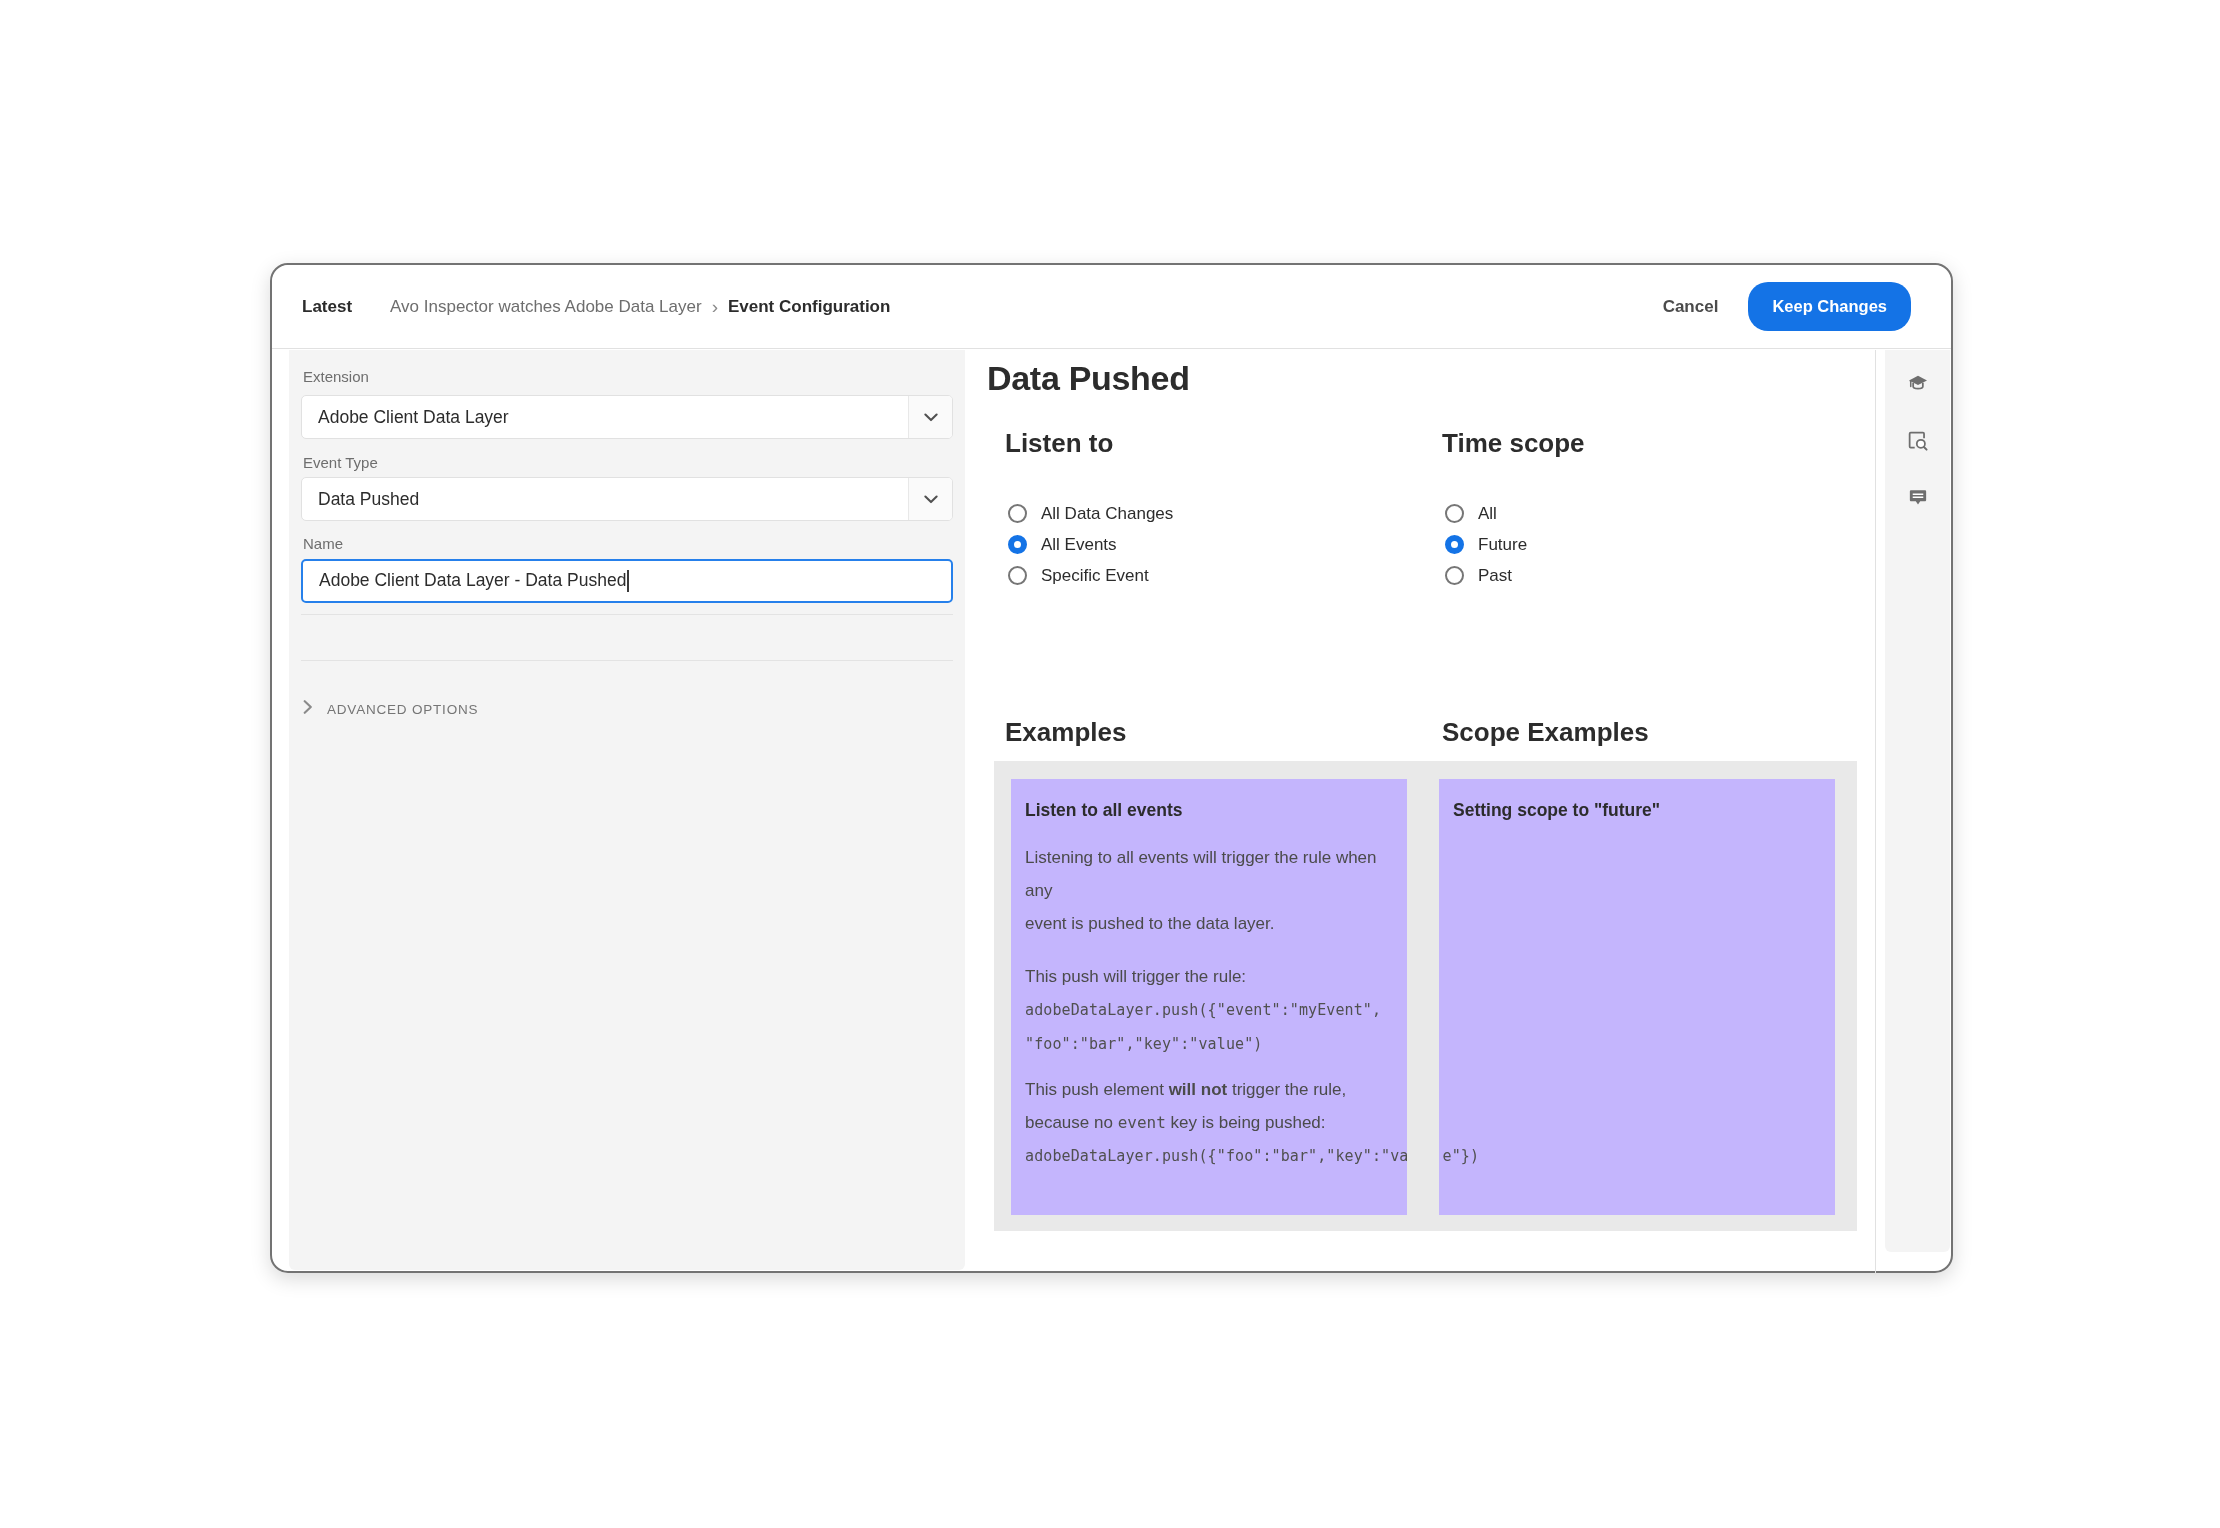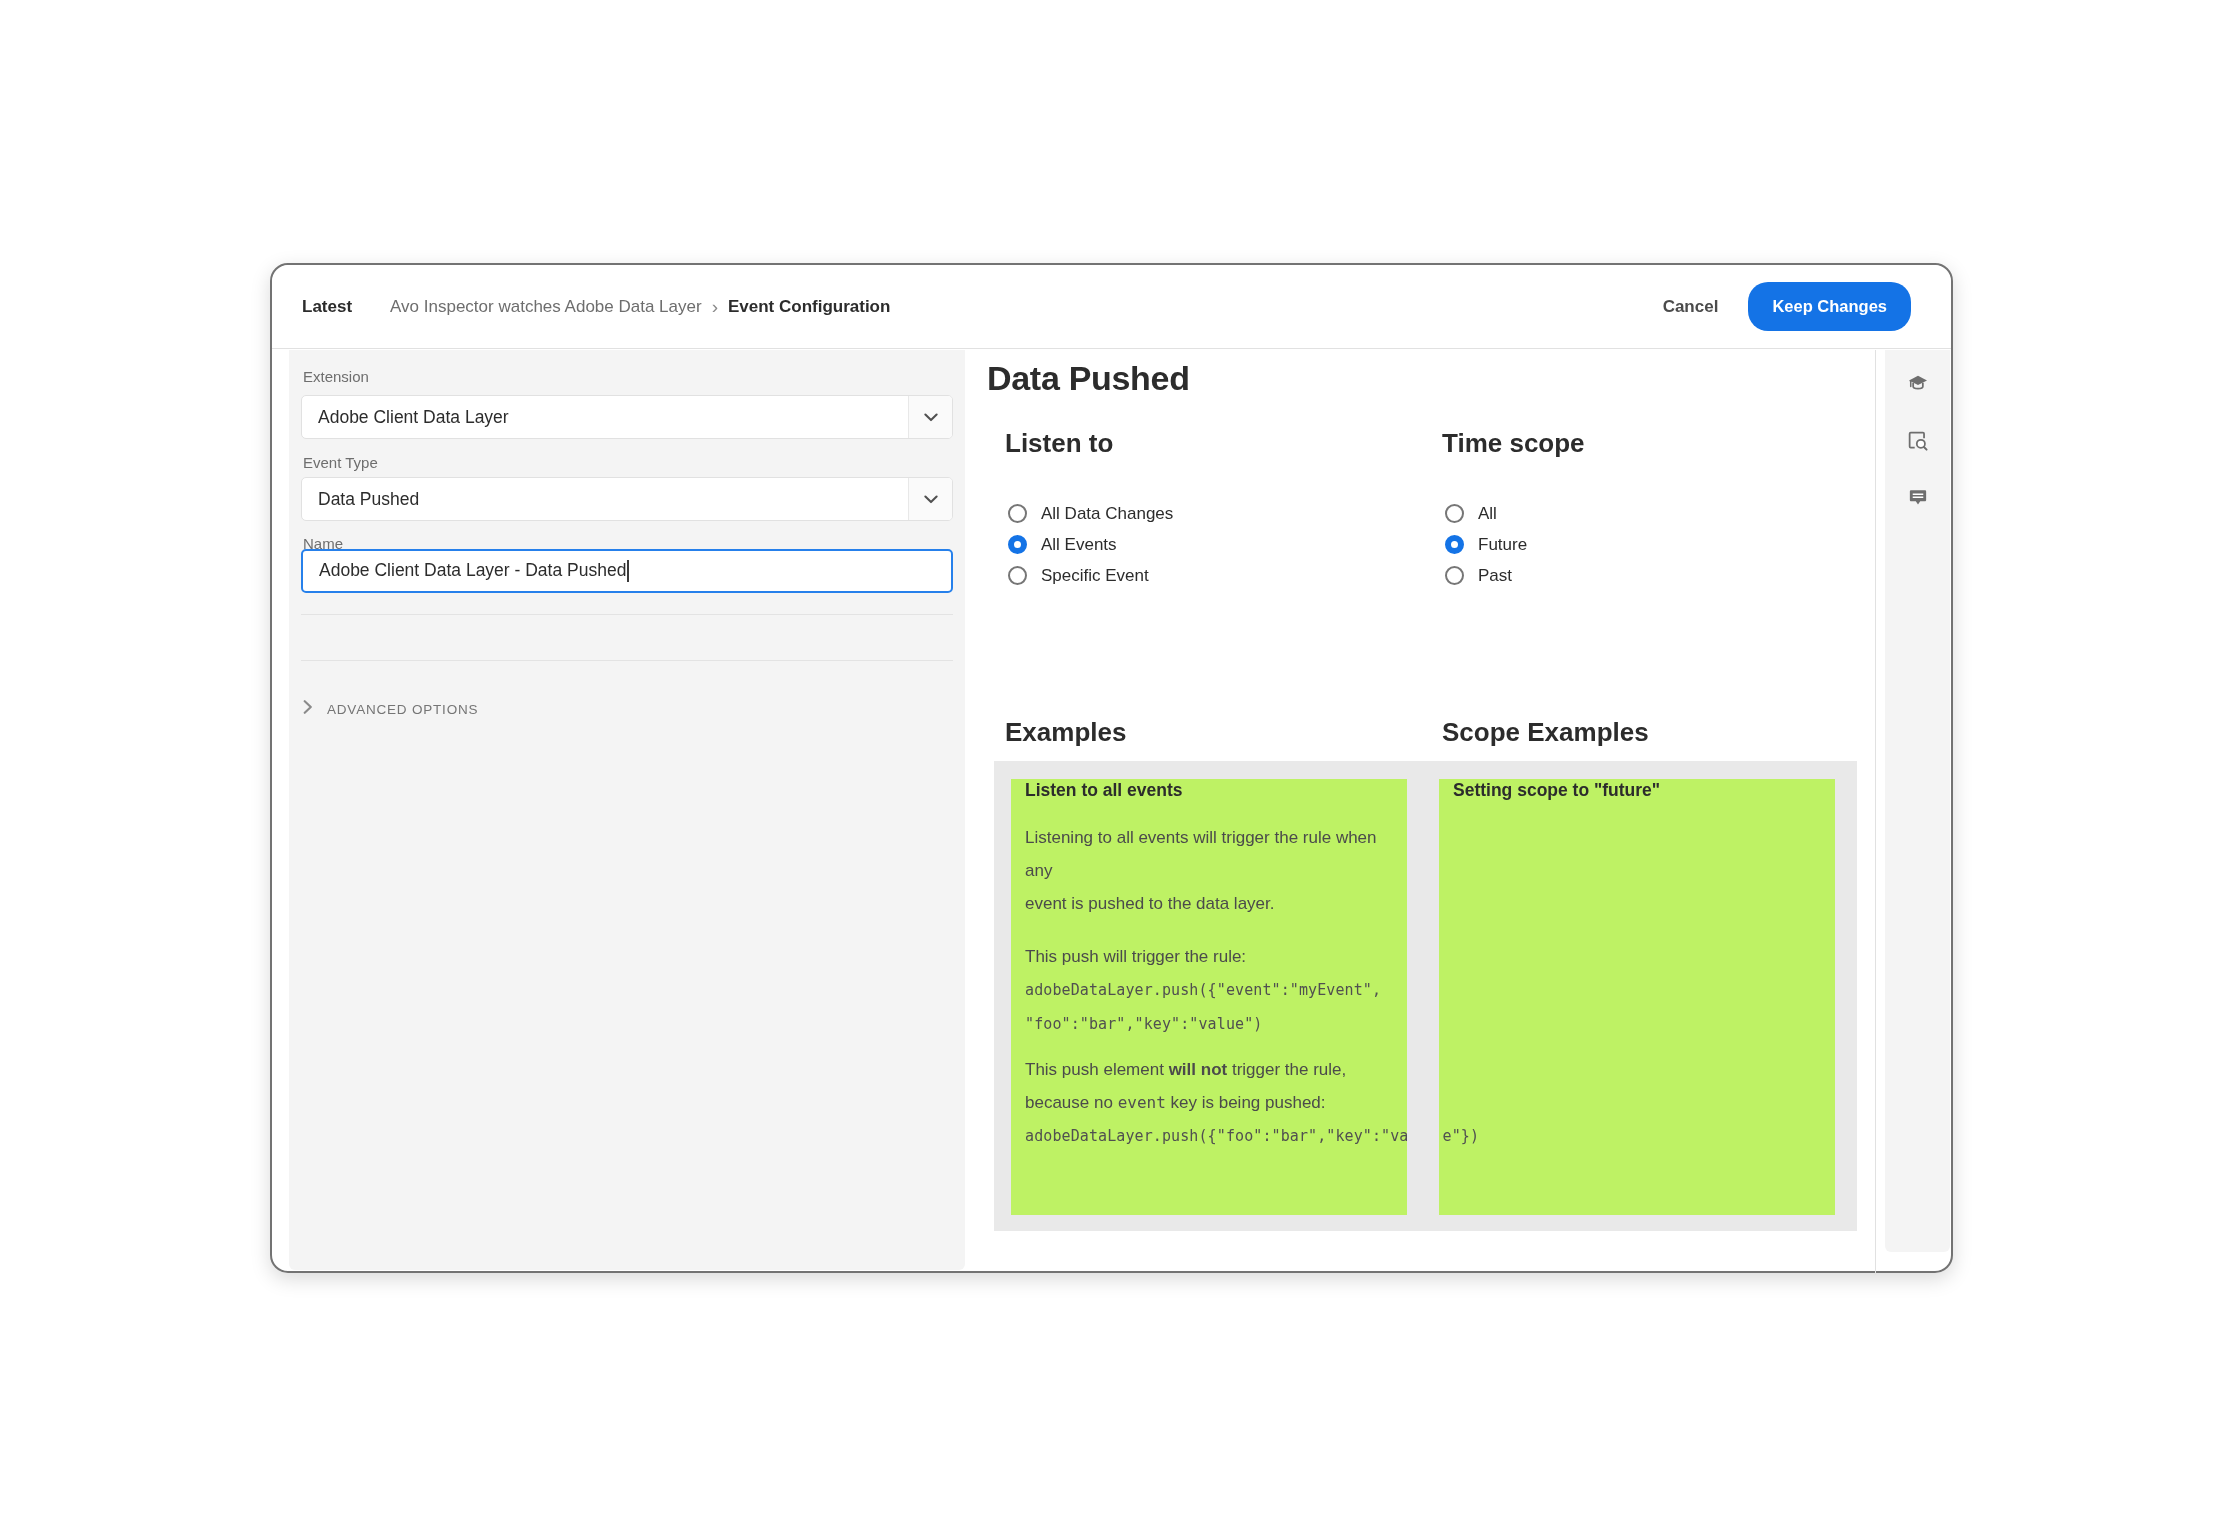--- a/index.html
+++ b/index.html
@@ -50,22 +50,22 @@
   .radio-group { position:absolute; top:237px; display:flex; flex-direction:column; gap:8px; }
   .radio-row { display:flex; align-items:center; height:23px; cursor:pointer; }
   .radio { width:19px; height:19px; border-radius:50%; background:#fff;
            border:2px solid #767676; flex:0 0 auto; }
   .radio.selected { border:6px solid #1473E6; }
   .radio-label { margin-left:14px; font-size:17px; color:#2c2c2c; }
 
   .ex-heading { position:absolute; top:452px; font-size:26px; font-weight:700; color:#2c2c2c; }
   .ex-container { position:absolute; left:722px; top:496px; width:863px; height:470px;
                   background:#e9e9e9; }
-  .ex-card { position:absolute; top:18px; width:396px; height:436px; background:#bef264;
-             padding:0 14px; }
+  .ex-card { position:absolute; top:18px; width:396px; height:436px; background:#c4b5fd;
+             padding:20px 14px; }
   .ex-card.left  { left:17px;  z-index:2; }
   .ex-card.right { left:445px; z-index:1; }
   .ex-card-title { font-size:17.5px; font-weight:700; color:#2c2c2c; line-height:22px; }
   .ex-para { margin-top:20px; font-size:17px; line-height:33px; color:#4b4b4b; white-space:pre-wrap; }
   .ex-para b { color:#4b4b4b; }
   .code { font-family:"DejaVu Sans Mono", monospace; font-size:15px; letter-spacing:.1px;
           color:#505050; line-height:33px; white-space:pre-wrap; }
   .code-inline { font-family:"DejaVu Sans Mono", monospace; font-size:16px; color:#505050; }
   .code-overflow { white-space:nowrap; width:max-content; position:relative; }
   .code-gap { display:inline-block; width:34px; }
@@ -109,21 +109,21 @@
     <div class="picker" style="top:127px;">
       <span class="picker-value">Data Pushed</span>
       <span class="picker-btn">
         <svg width="14" height="9" viewBox="0 0 12 8">
             <path d="M1 1.3 L6 6.3 L11 1.3" fill="none" stroke="#505050" stroke-width="1.8" stroke-linecap="round" stroke-linejoin="round"></path>
           </svg>
       </span>
     </div>
 
     <span class="fld-label" style="top:185px;">Name</span>
-    <div class="text-input" style="top:199px;align-items:center;">
+    <div class="text-input" style="top:209px;align-items:center;">
       <span class="input-value"><span>Adobe Client Data Layer - Data Pushed</span><span class="caret"></span></span>
     </div>
 
     <div class="side-divider" style="top:264px;"></div>
     <div class="adv-row">
       <span>
         <svg width="10" height="14" viewBox="0 0 8 12">
             <path d="M1.2 1 L6.4 6 L1.2 11" fill="none" stroke="#8a8a8a" stroke-width="1.8" stroke-linecap="round" stroke-linejoin="round"></path>
           </svg>
       </span>

